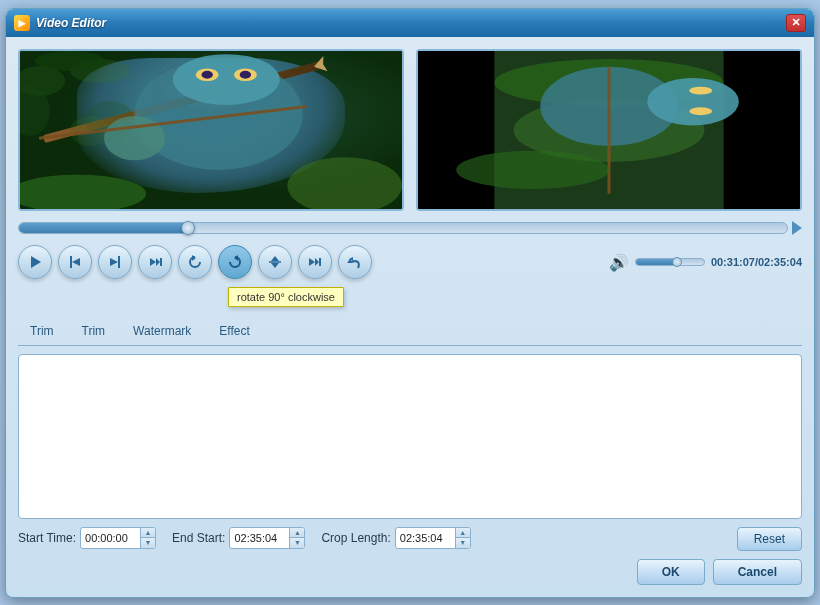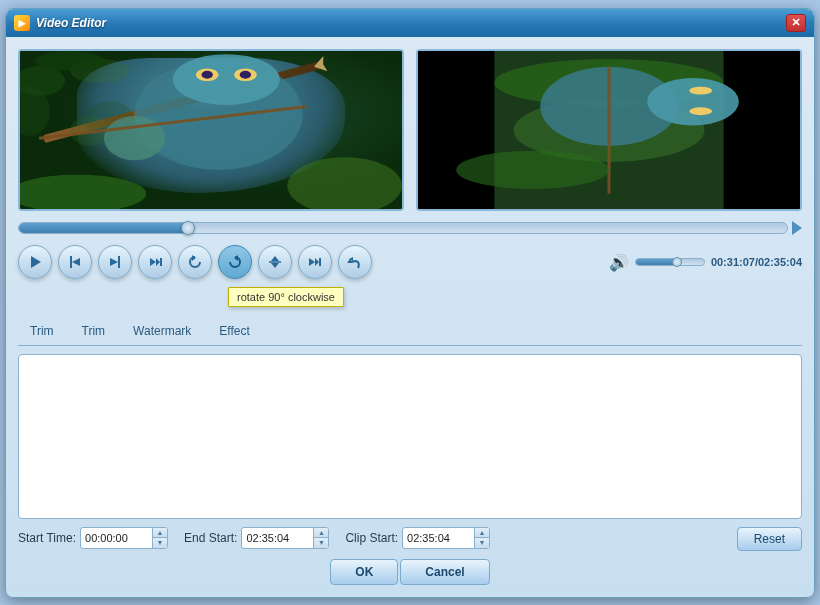--- a/index.html
+++ b/index.html
@@ -379,21 +379,21 @@
       border-radius: 3px;
       background: white;
       overflow: hidden;
     }
 
     .time-input {
       border: none;
       outline: none;
       padding: 2px 4px;
       font-size: 11px;
-      width: 71px;
+      width: 59px;
       color: #222;
       background: white;
     }
 
     .spin-btns {
       display: flex;
       flex-direction: column;
       border-left: 1px solid #8ab0cc;
     }
 
@@ -418,22 +418,22 @@
       background: linear-gradient(180deg, #e8f4fc, #c8e0f4, #a8ccec);
       border: 1px solid #7aabcc;
       border-radius: 4px;
       color: #1a4a70;
       font-size: 12px;
       cursor: pointer;
     }
 
     .dialog-buttons {
       display: flex;
-      justify-content: center;
-      gap: 2px;
+      justify-content: flex-end;
+      gap: 8px;
       flex-shrink: 0;
     }
 
     .dialog-btn {
       padding: 5px 24px;
       border-radius: 4px;
       font-size: 12px;
       cursor: pointer;
       border: 1px solid #7aabcc;
       background: linear-gradient(180deg, #e8f4fc, #c8e0f4, #a8ccec);
@@ -652,21 +652,21 @@
         <div class="time-input-wrapper">
           <input class="time-input" type="text" value="02:35:04" style="">
           <div class="spin-btns">
             <button class="spin-btn">▲</button>
             <button class="spin-btn">▼</button>
           </div>
         </div>
       </div>
 
       <div class="time-field-group">
-        <span class="time-label">Clip Start:</span>
+        <span class="time-label">Crop Length:</span>
         <div class="time-input-wrapper">
           <input class="time-input" type="text" value="02:35:04" style="">
           <div class="spin-btns">
             <button class="spin-btn">▲</button>
             <button class="spin-btn">▼</button>
           </div>
         </div>
       </div>
 
       <button class="reset-btn">Reset</button>

